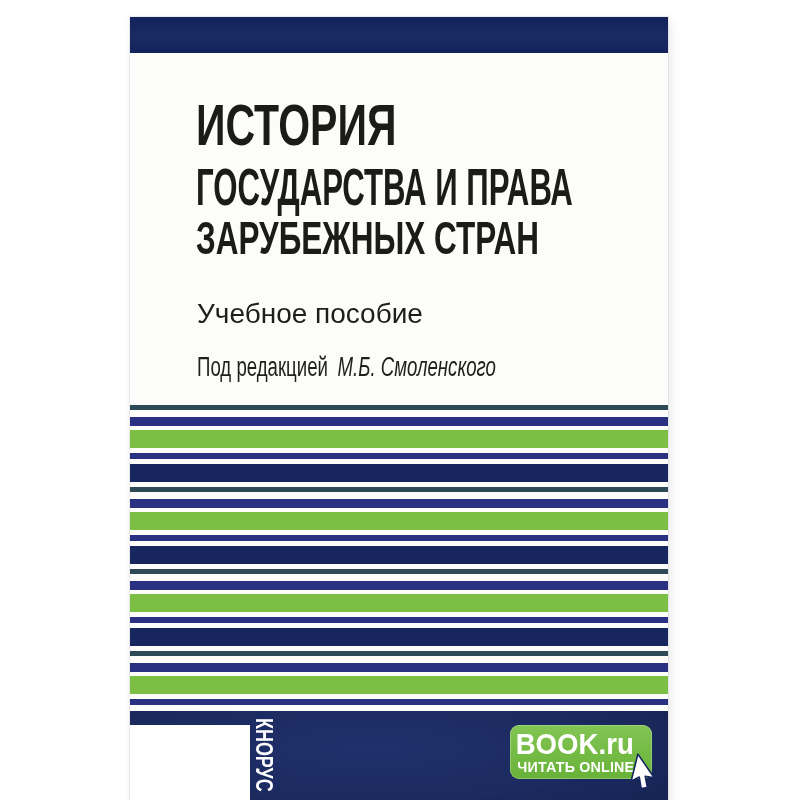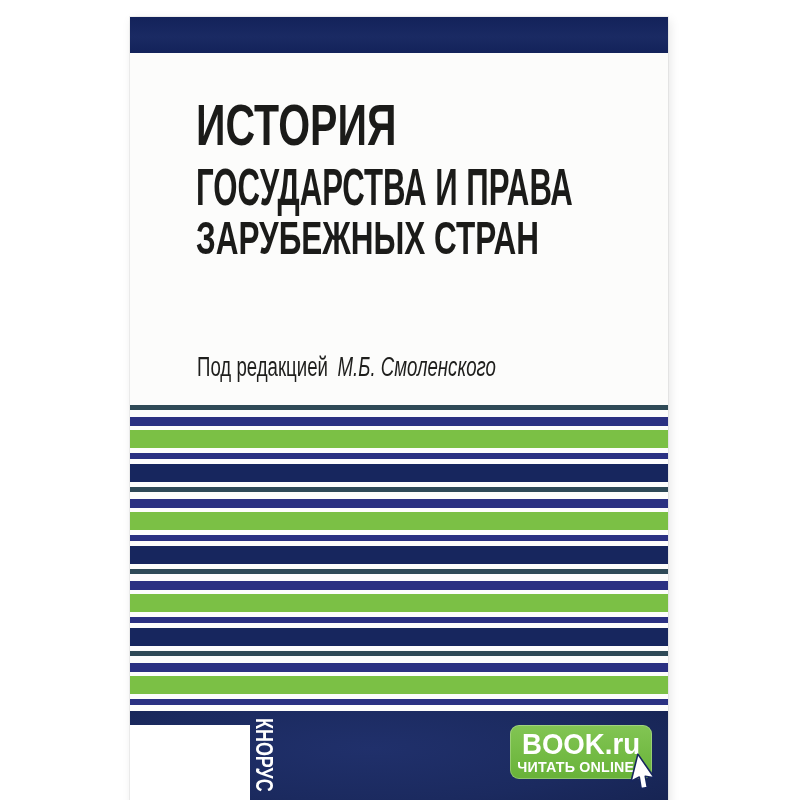--- a/index.html
+++ b/index.html
@@ -84,21 +84,20 @@
     transform-origin: left top;
     white-space: nowrap;
   }
   .badge {
     position: absolute;
     left: 380px; top: 708px;
     width: 142px; height: 54px;
     border-radius: 9px;
     background: linear-gradient(180deg, var(--c-badge_green_top, #82c553) 0%, var(--c-badge_green_bottom, #68b238) 100%);
     box-shadow: inset 0 0 0 1px rgba(255,255,255,0.25);
-    text-align: center;
     color: #ffffff;
     overflow: visible;
   }
   .badge-title {
     font-weight: bold;
     font-size: 30px; line-height: 30px;
     margin-top: 4px;
     transform: scaleX(0.92);
     transform-origin: center top;
     white-space: nowrap;
@@ -126,20 +125,21 @@
 
 <div class="stage">
   <div class="cover">
 
     <div class="top-band"></div>
 
     <h1 class="title-line t1">ИСТОРИЯ</h1>
     <h1 class="title-line t2">ГОСУДАРСТВА И ПРАВА</h1>
     <h1 class="title-line t3">ЗАРУБЕЖНЫХ СТРАН</h1>
 
+    <div class="subtitle">Учебное пособие</div>
 
     <div class="editor-line">
       <span>Под редакцией</span><span class="name">М.Б. Смоленского</span>
     </div>
 
     <div class="stripes">
         <div class="stripe" style="height: 5px; background: rgb(47, 74, 87);"></div>
         <div class="stripe" style="height: 7px; background: rgb(253, 253, 252);"></div>
         <div class="stripe" style="height: 9px; background: rgb(43, 49, 130);"></div>
         <div class="stripe" style="height: 4px; background: rgb(253, 253, 252);"></div>

